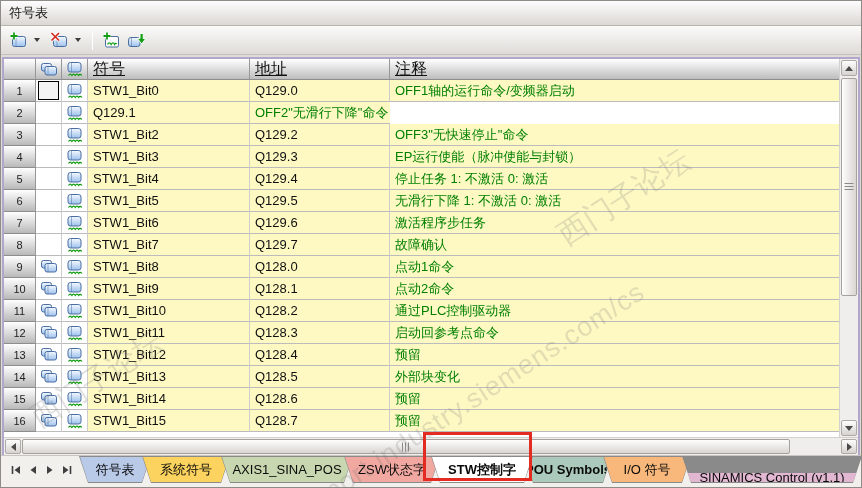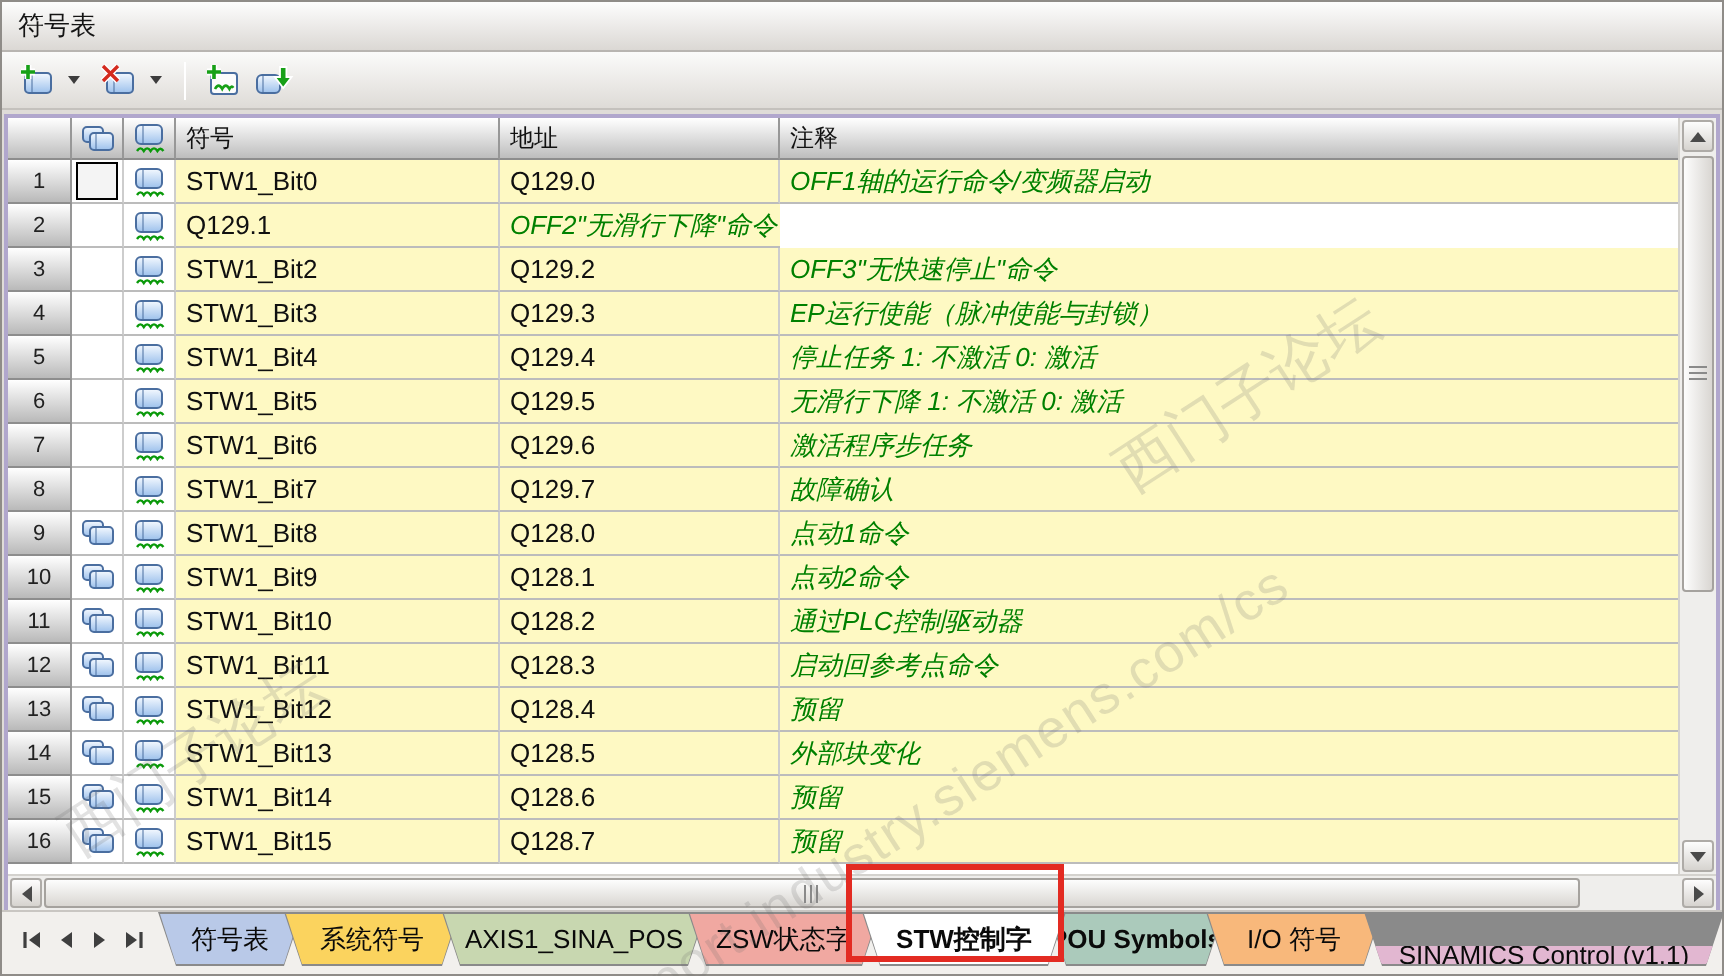--- a/index.html
+++ b/index.html
@@ -36,38 +36,38 @@
   .grid-wrap { flex:1; display:flex; min-height:0; position:relative; }
   .grid { flex:1; display:flex; flex-direction:column; overflow:hidden; background:#fff; }
 
   .header-row, .t-row { display:grid; grid-template-columns:32px 26px 26px 162px 140px 1fr; flex:0 0 auto; }
   .header-row { height:21px; }
   .t-row { height:22px; }
 
   .h-cell {
     background:linear-gradient(#ffffff, #bdbdbd);
     border-right:1px solid #979797; border-bottom:1px solid #8d8d8d;
-    display:flex; align-items:center; padding:0 5px; font-size:12px; color:#111; overflow:hidden;
+    display:flex; align-items:center; padding:0 5px; font-size:16px; color:#111; overflow:hidden;text-decoration:underline;
   }
   .h-cell.center { justify-content:center; padding:0; }
   .num-cell {
     background:linear-gradient(#ffffff, #b9b9b9);
     border-right:1px solid #979797; border-bottom:1px solid #8d8d8d;
     display:flex; align-items:center; justify-content:center; font-size:11px; color:#222;
   }
   .icon-cell {
     background:#fff; border-right:1px solid #cdcdcd; border-bottom:1px solid #bcbcbc;
     display:flex; align-items:center; justify-content:center; position:relative;
   }
   .txt-cell {
     background:#fef9c3; border-right:1px solid #cdcdcd; border-bottom:1px solid #bcbcbc;
     display:flex; align-items:center; padding:0 5px; font-size:13px; color:#101010;
     white-space:nowrap; overflow:hidden;
   }
-  .txt-cell.comment { color:#008000; border-right:none;font-style:italic; }
+  .txt-cell.comment { color:#008000; border-right:none; }
   .sel-box { position:absolute; left:2px; right:2px; top:1px; bottom:1px; border:1px solid #000; background:#f4f4f4; }
 
   
   .vscroll { width:19px; background:#efeeec; border-left:1px solid #d4d2ce; display:flex; flex-direction:column; align-items:stretch; }
   .sb-btn {
     flex:0 0 16px; margin:1px; background:linear-gradient(#fdfdfd,#d6d3cf);
     border:1px solid #aeaba7; border-radius:2px; display:flex; align-items:center; justify-content:center;
   }
   .v-thumb {
     flex:0 0 218px; margin:1px 1px; background:linear-gradient(90deg,#fdfdfd,#d9d6d2);

